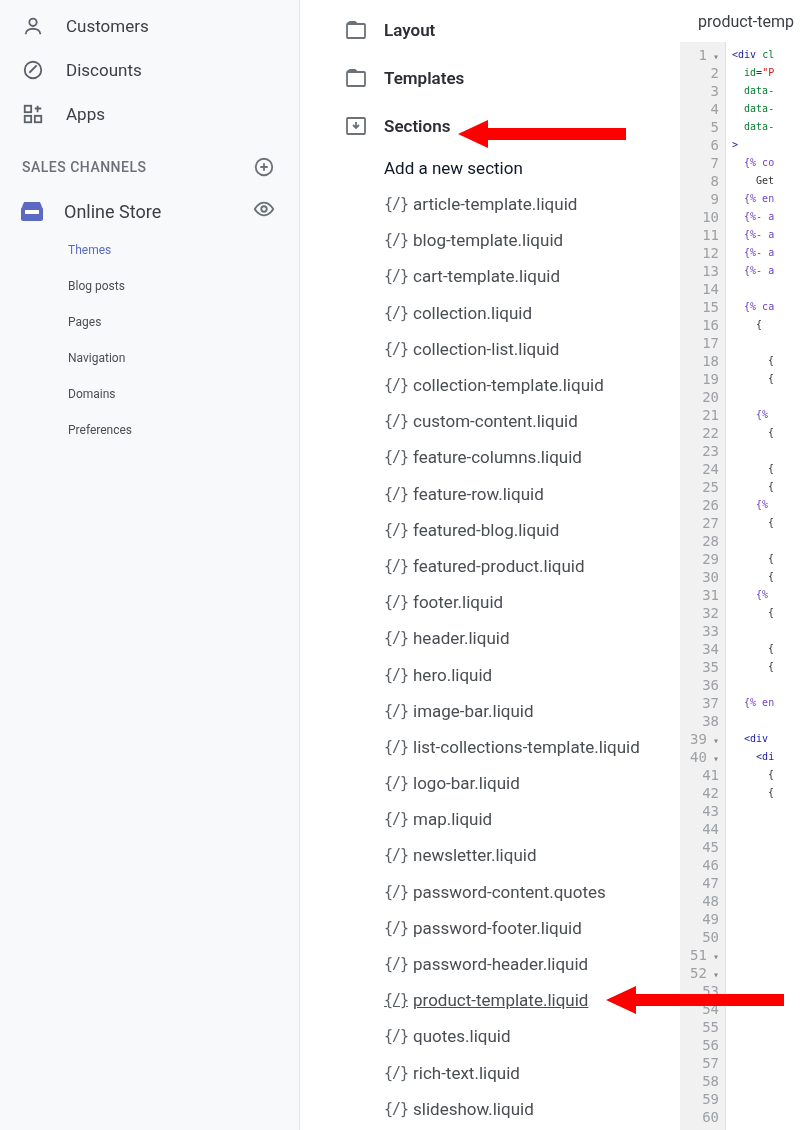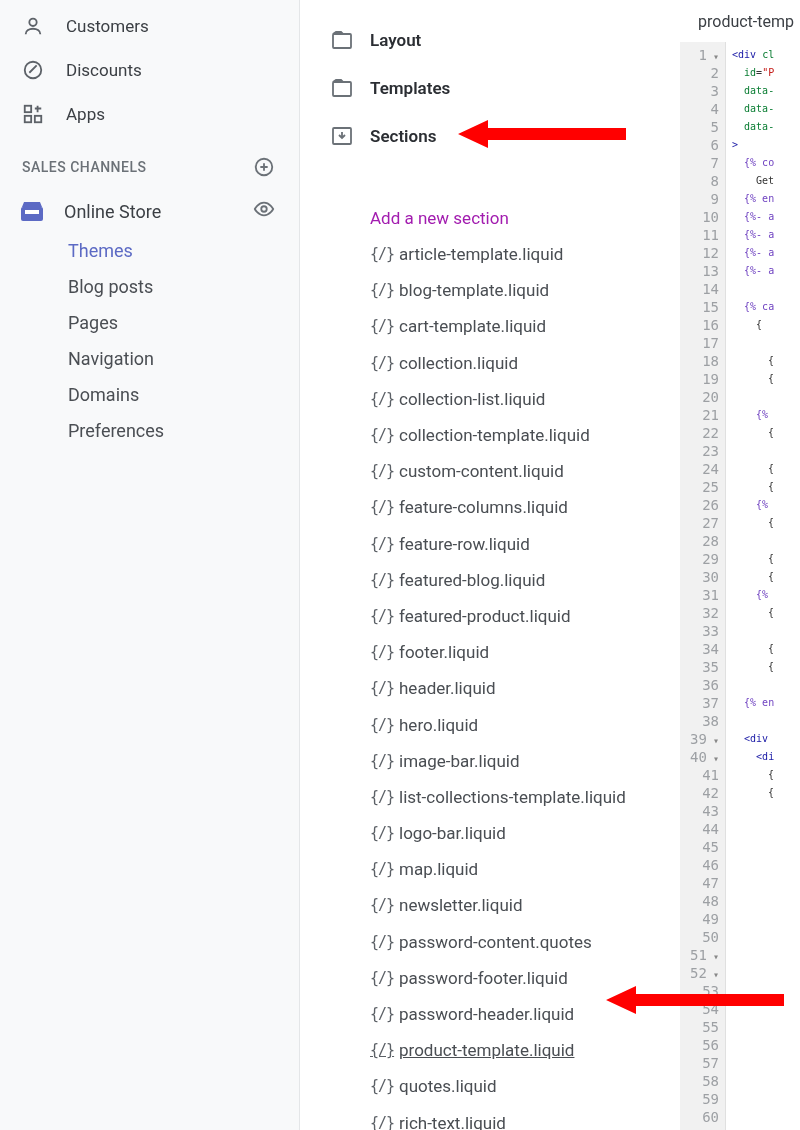--- a/index.html
+++ b/index.html
@@ -69,34 +69,34 @@
     margin-left: auto;
     color: #6b7177;
   }
   .subnav {
     padding-left: 68px;
   }
   .subnav-item {
     height: 36px;
     display: flex;
     align-items: center;
-    font-size: 18px;
+    font-size: 12px;
     color: #4a4e53;
     cursor: pointer;
   }
   .subnav-item.active { color: #5c6ac4; }
   
   .files-col {
     position: absolute;
-    left: 310px;
+    left: 324px;
     top: 0;
     width: 372px;
     height: 1130px;
     background: #fff;
-    padding-top: 16px;
+    padding-top: 6px;
   }
   .files-group {
     display: flex;
     align-items: center;
     height: 48px;
     padding-left: 22px;
     font-size: 17px;
     font-weight: 600;
     color: #2b2e33;
     cursor: pointer;
@@ -104,24 +104,23 @@
   .group-icon {
     width: 20px; height: 18px;
     margin-right: 18px;
     color: #6b7177;
   }
   .add-section {
     padding-left: 60px;
     height: 36px;
     display: flex;
     align-items: center;
-    color: #a21caf;
+    color: #0f172a;
     font-size: 17px;
     cursor: pointer;
-    margin-top: 40px;
   }
   .file-item {
     padding-left: 60px;
     height: 36.2px;
     display: flex;
     align-items: center;
     color: #4a4e53;
     font-size: 17px;
     cursor: pointer;
     position: relative;

